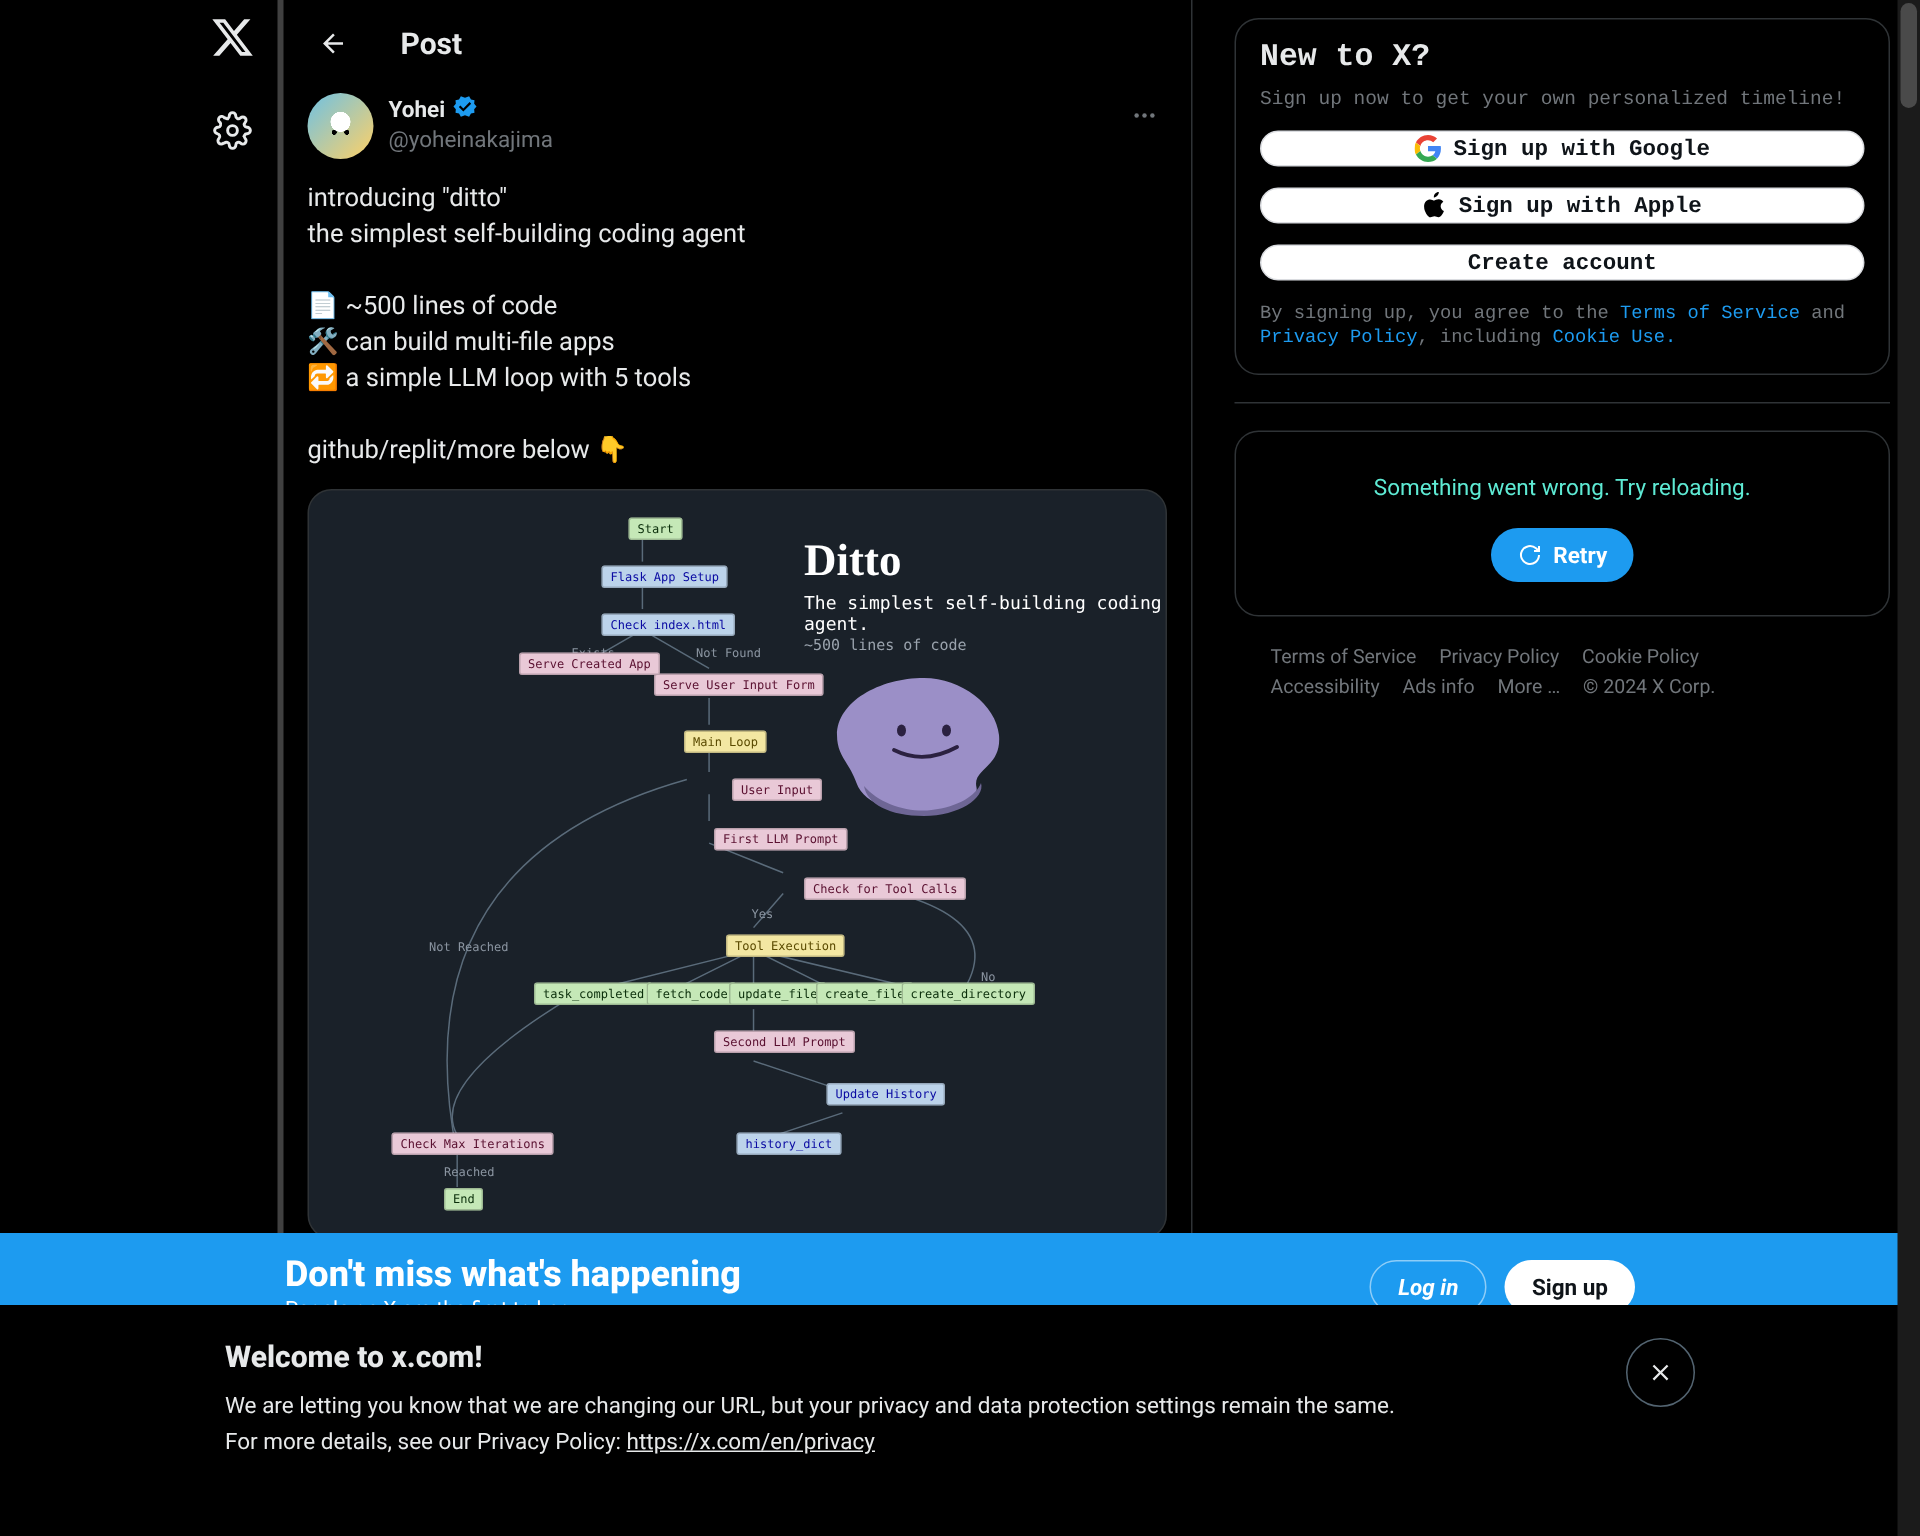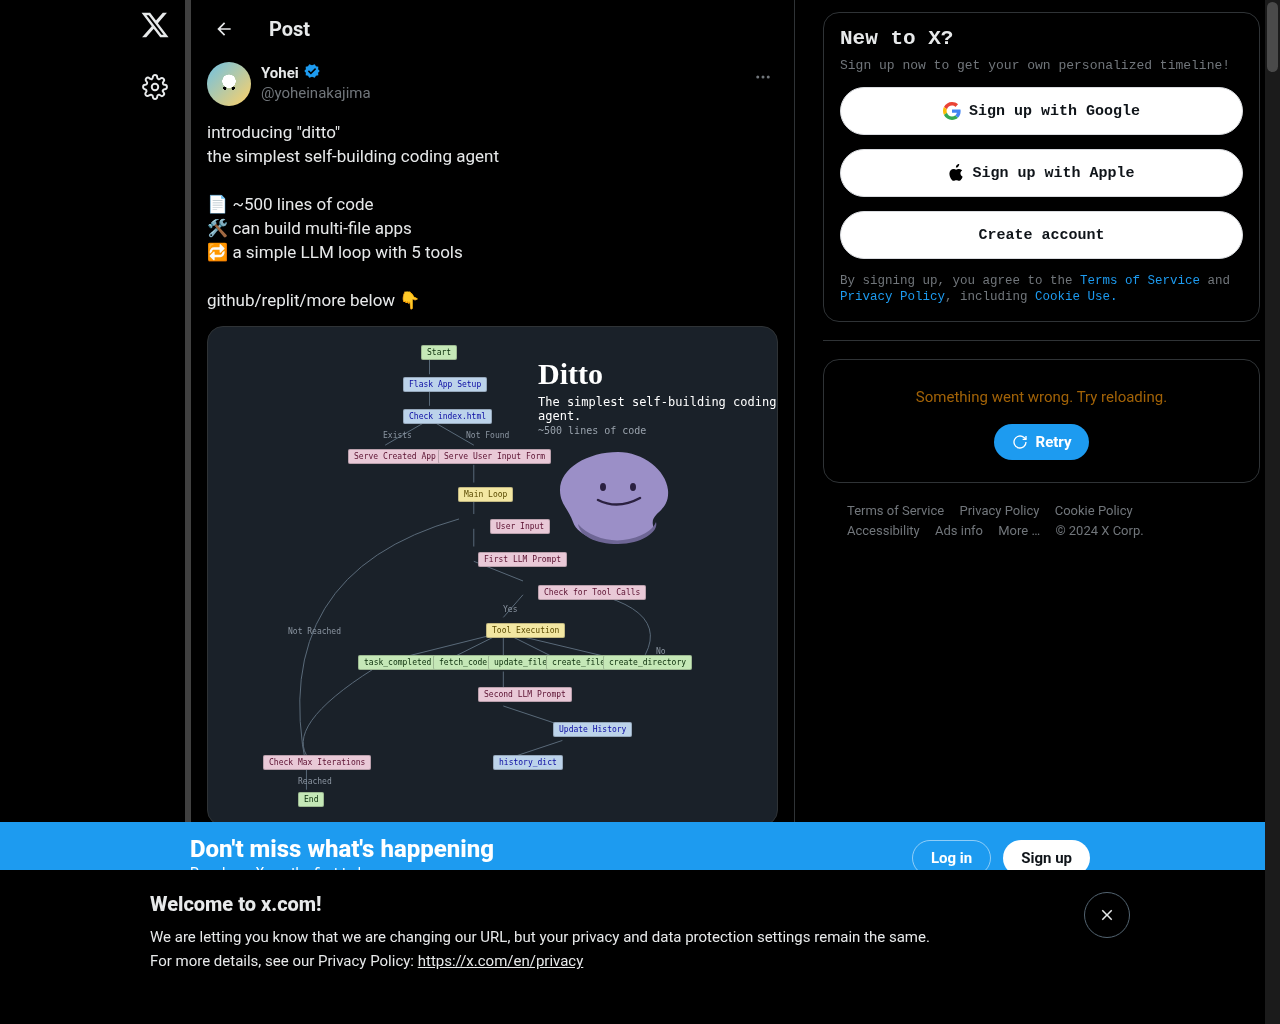--- a/index.html
+++ b/index.html
@@ -13,21 +13,21 @@
 
   
   .leftrail { width:185px; flex:0 0 185px; display:flex; flex-direction:column; align-items:flex-end; padding-top:10px; }
   .rail-inner { width:60px; display:flex; flex-direction:column; align-items:center; gap:30px; }
   .x-logo svg { width:30px; height:30px; fill:#e7e9ea; }
   .gear svg { width:26px; height:26px; stroke:#e7e9ea; fill:none; stroke-width:1.8; }
 
   
   .center {
     width:610px; flex:0 0 610px;
-    border-left:6px solid #404040; border-right:1px solid #2f3336;
+    border-left:4px solid #404040; border-right:1px solid #2f3336;
     height:100%; overflow:hidden;
   }
   .center-header { display:flex; align-items:center; gap:28px; padding:12px 16px; }
   .back-btn { width:34px; height:34px; border-radius:50%; display:flex; align-items:center; justify-content:center; cursor:pointer; }
   .back-btn svg { width:20px; height:20px; fill:#e7e9ea; }
   .page-title { font-size:20px; font-weight:700; }
 
   .post { padding:4px 16px 16px 16px; }
   .post-head { display:flex; align-items:flex-start; }
   .avatar { width:44px; height:44px; border-radius:50%; background:linear-gradient(135deg,#6ec1e4,#ffd166); flex:0 0 44px; margin-right:10px; position:relative; overflow:hidden; }
@@ -63,50 +63,50 @@
   .lines path{ stroke:#5a6b7a; stroke-width:1; fill:none;}
 
   
   .right { flex:1; padding:12px 20px 0 28px; }
   .signup-card {
     border:1px solid #2f3336; border-radius:16px; padding:14px 16px 16px 16px;font-family:Liberation Mono, monospace;
   }
   .signup-card h2{ font-size:21px; font-weight:800; color:#e7e9ea;}
   .signup-card .blurb{ font-size:13px; color:#71767b; margin-top:8px;}
   .wbtn{
-    margin-top:14px; background:#fff; color:#0f1419; height:48px; border-radius:9999px;
+    margin-top:14px; background:#fff; color:#0f1419; height:24px; border-radius:9999px;
     display:flex; align-items:center; justify-content:center; font-weight:600; font-size:15px; cursor:pointer; gap:8px;
     border:1px solid #dadce0;
   }
   .g-icon{ width:18px; height:18px;}
   .a-icon{ width:16px; height:18px; }
   .legal{ font-size:12.5px; color:#71767b; margin-top:14px; line-height:16px;}
   .legal a{ color:#1d9bf0; text-decoration:none;}
 
   .divider{ height:1px; background:#2f3336; margin:18px 0;}
 
   .error-card{ border:1px solid #2f3336; border-radius:16px; padding:28px 16px 22px 16px; display:flex; flex-direction:column; align-items:center;}
-  .error-text{ color:#a16207; font-size:15px;}
+  .error-text{ color:#5eead4; font-size:15px;}
   .retry-btn{ margin-top:18px; background:#1d9bf0; color:#fff; border-radius:9999px; height:36px; padding:0 18px; display:flex; align-items:center; gap:8px; font-weight:700; font-size:15px; cursor:pointer;}
   .retry-btn svg{ width:16px; height:16px; stroke:#fff; fill:none; stroke-width:2;}
 
   .footer-links{ margin-top:18px; color:#71767b; font-size:13px; line-height:20px;margin-left:24px;}
   .footer-links span{ margin-right:12px; cursor:pointer;}
   .footer-links .more::after{ content:" \2026"; }
 
   
   .blue-banner{
     position:absolute; left:0; right:0; bottom:130px; height:72px; background:#1d9bf0;
     display:flex; align-items:center; padding:0 190px 0 190px; color:#fff;
   }
   .blue-banner .txt h3{ font-size:24px; font-weight:800;}
   .blue-banner .txt p{ font-size:14px; margin-top:2px;}
   .blue-banner .btns{ margin-left:auto; display:flex; gap:12px;}
   .pill{ height:36px; border-radius:9999px; padding:0 18px; display:flex; align-items:center; font-weight:700; font-size:15px; cursor:pointer;}
-  .pill.login{ border:1px solid rgba(255,255,255,.5); color:#fff;}
+  .pill.login{ border:1px solid rgba(255,255,255,.5); color:#fff;font-style:italic;}
   .pill.signup{ background:#fff; color:#0f1419;}
 
   
   .notice{
     position:absolute; left:0; right:0; bottom:0; height:154px; background:#000; color:#e7e9ea;
     padding:22px 150px 0 150px; display:flex; align-items:flex-start;
   }
   .notice .ntxt h4{ font-size:20px; font-weight:800;}
   .notice .ntxt p{ font-size:15px; margin-top:12px; color:#e7e9ea;}
   .notice .ntxt p.small{ margin-top:6px;}
@@ -218,21 +218,21 @@
               <ellipse cx="75" cy="45" rx="3" ry="4" fill="#2b2140"></ellipse>
               <path d="M40 58 Q60 68 82 56" stroke="#2b2140" stroke-width="2.5" fill="none" stroke-linecap="round"></path>
             </svg>
         </div>
 
         <div class="node n-green" style="left:213px;top:18px">Start</div>
         <div class="node n-blue" style="left:195px;top:50px">Flask App Setup</div>
         <div class="node n-blue" style="left:195px;top:82px">Check index.html</div>
         <div class="edgelabel" style="left:175px;top:104px">Exists</div>
         <div class="edgelabel" style="left:258px;top:104px">Not Found</div>
-        <div class="node n-pink" style="left:140px;top:122px">Serve Created App</div>
+        <div class="node n-pink" style="left:140px;top:108px">Serve Created App</div>
         <div class="node n-pink" style="left:230px;top:122px">Serve User Input Form</div>
         <div class="node n-yell" style="left:250px;top:160px">Main Loop</div>
         <div class="node n-pink" style="left:282px;top:192px">User Input</div>
         <div class="node n-pink" style="left:270px;top:225px">First LLM Prompt</div>
         <div class="node n-pink" style="left:330px;top:258px">Check for Tool Calls</div>
         <div class="edgelabel" style="left:295px;top:278px">Yes</div>
         <div class="edgelabel" style="left:448px;top:320px">No</div>
         <div class="node n-yell" style="left:278px;top:296px">Tool Execution</div>
         <div class="node n-green" style="left:150px;top:328px">task_completed</div>
         <div class="node n-green" style="left:225px;top:328px">fetch_code</div>

